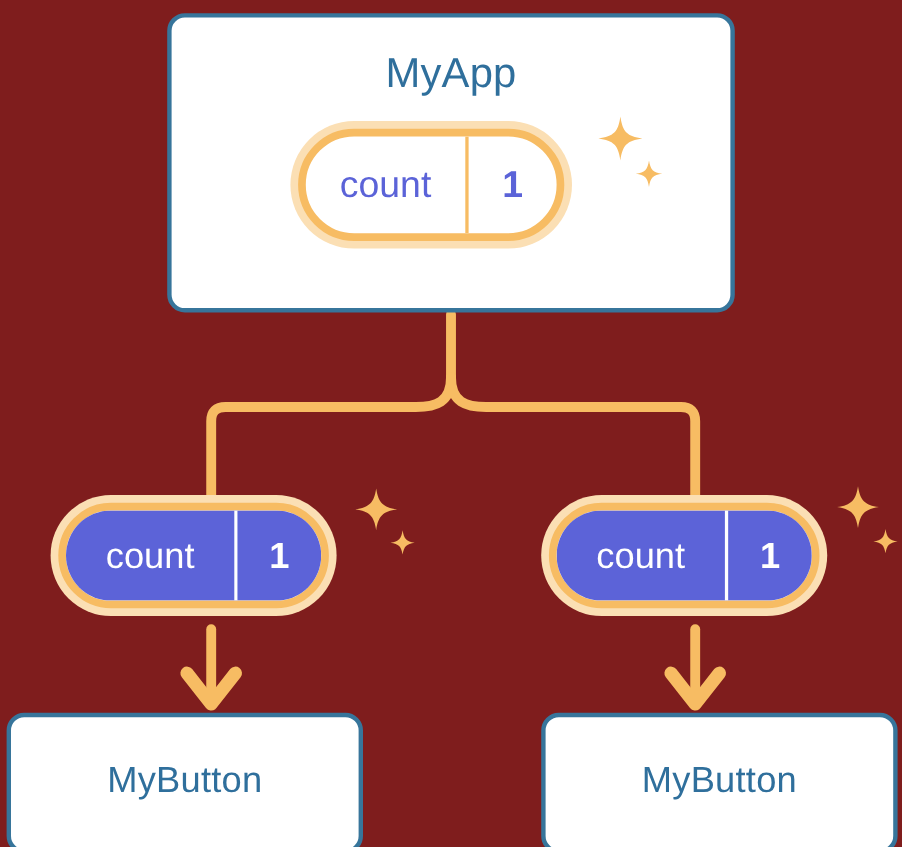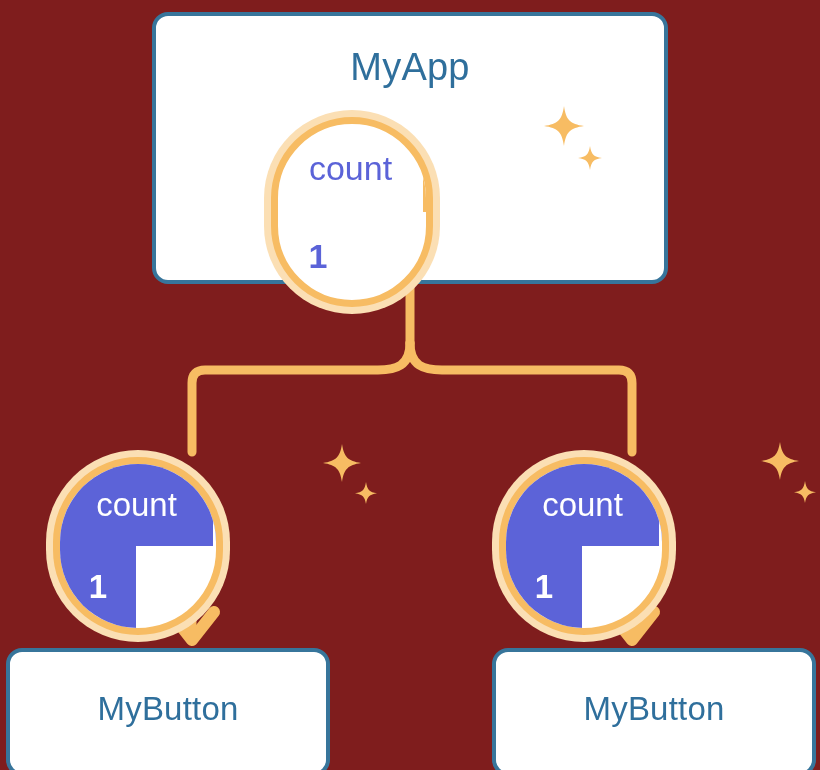--- a/index.html
+++ b/index.html
@@ -81,21 +81,20 @@
     background: #fbdfb4;
     padding: 7px;
   }
   .pill-inner {
     display: flex;
     align-items: stretch;
     box-sizing: border-box;
     border-radius: 999px;
     border: 7px solid #f7bc63;
     overflow: hidden;
-    flex-direction: column;
   }
   .pill-key, .pill-val {
     display: flex;
     align-items: center;
     justify-content: center;
     box-sizing: border-box;
     white-space: nowrap;
   }
 
   

